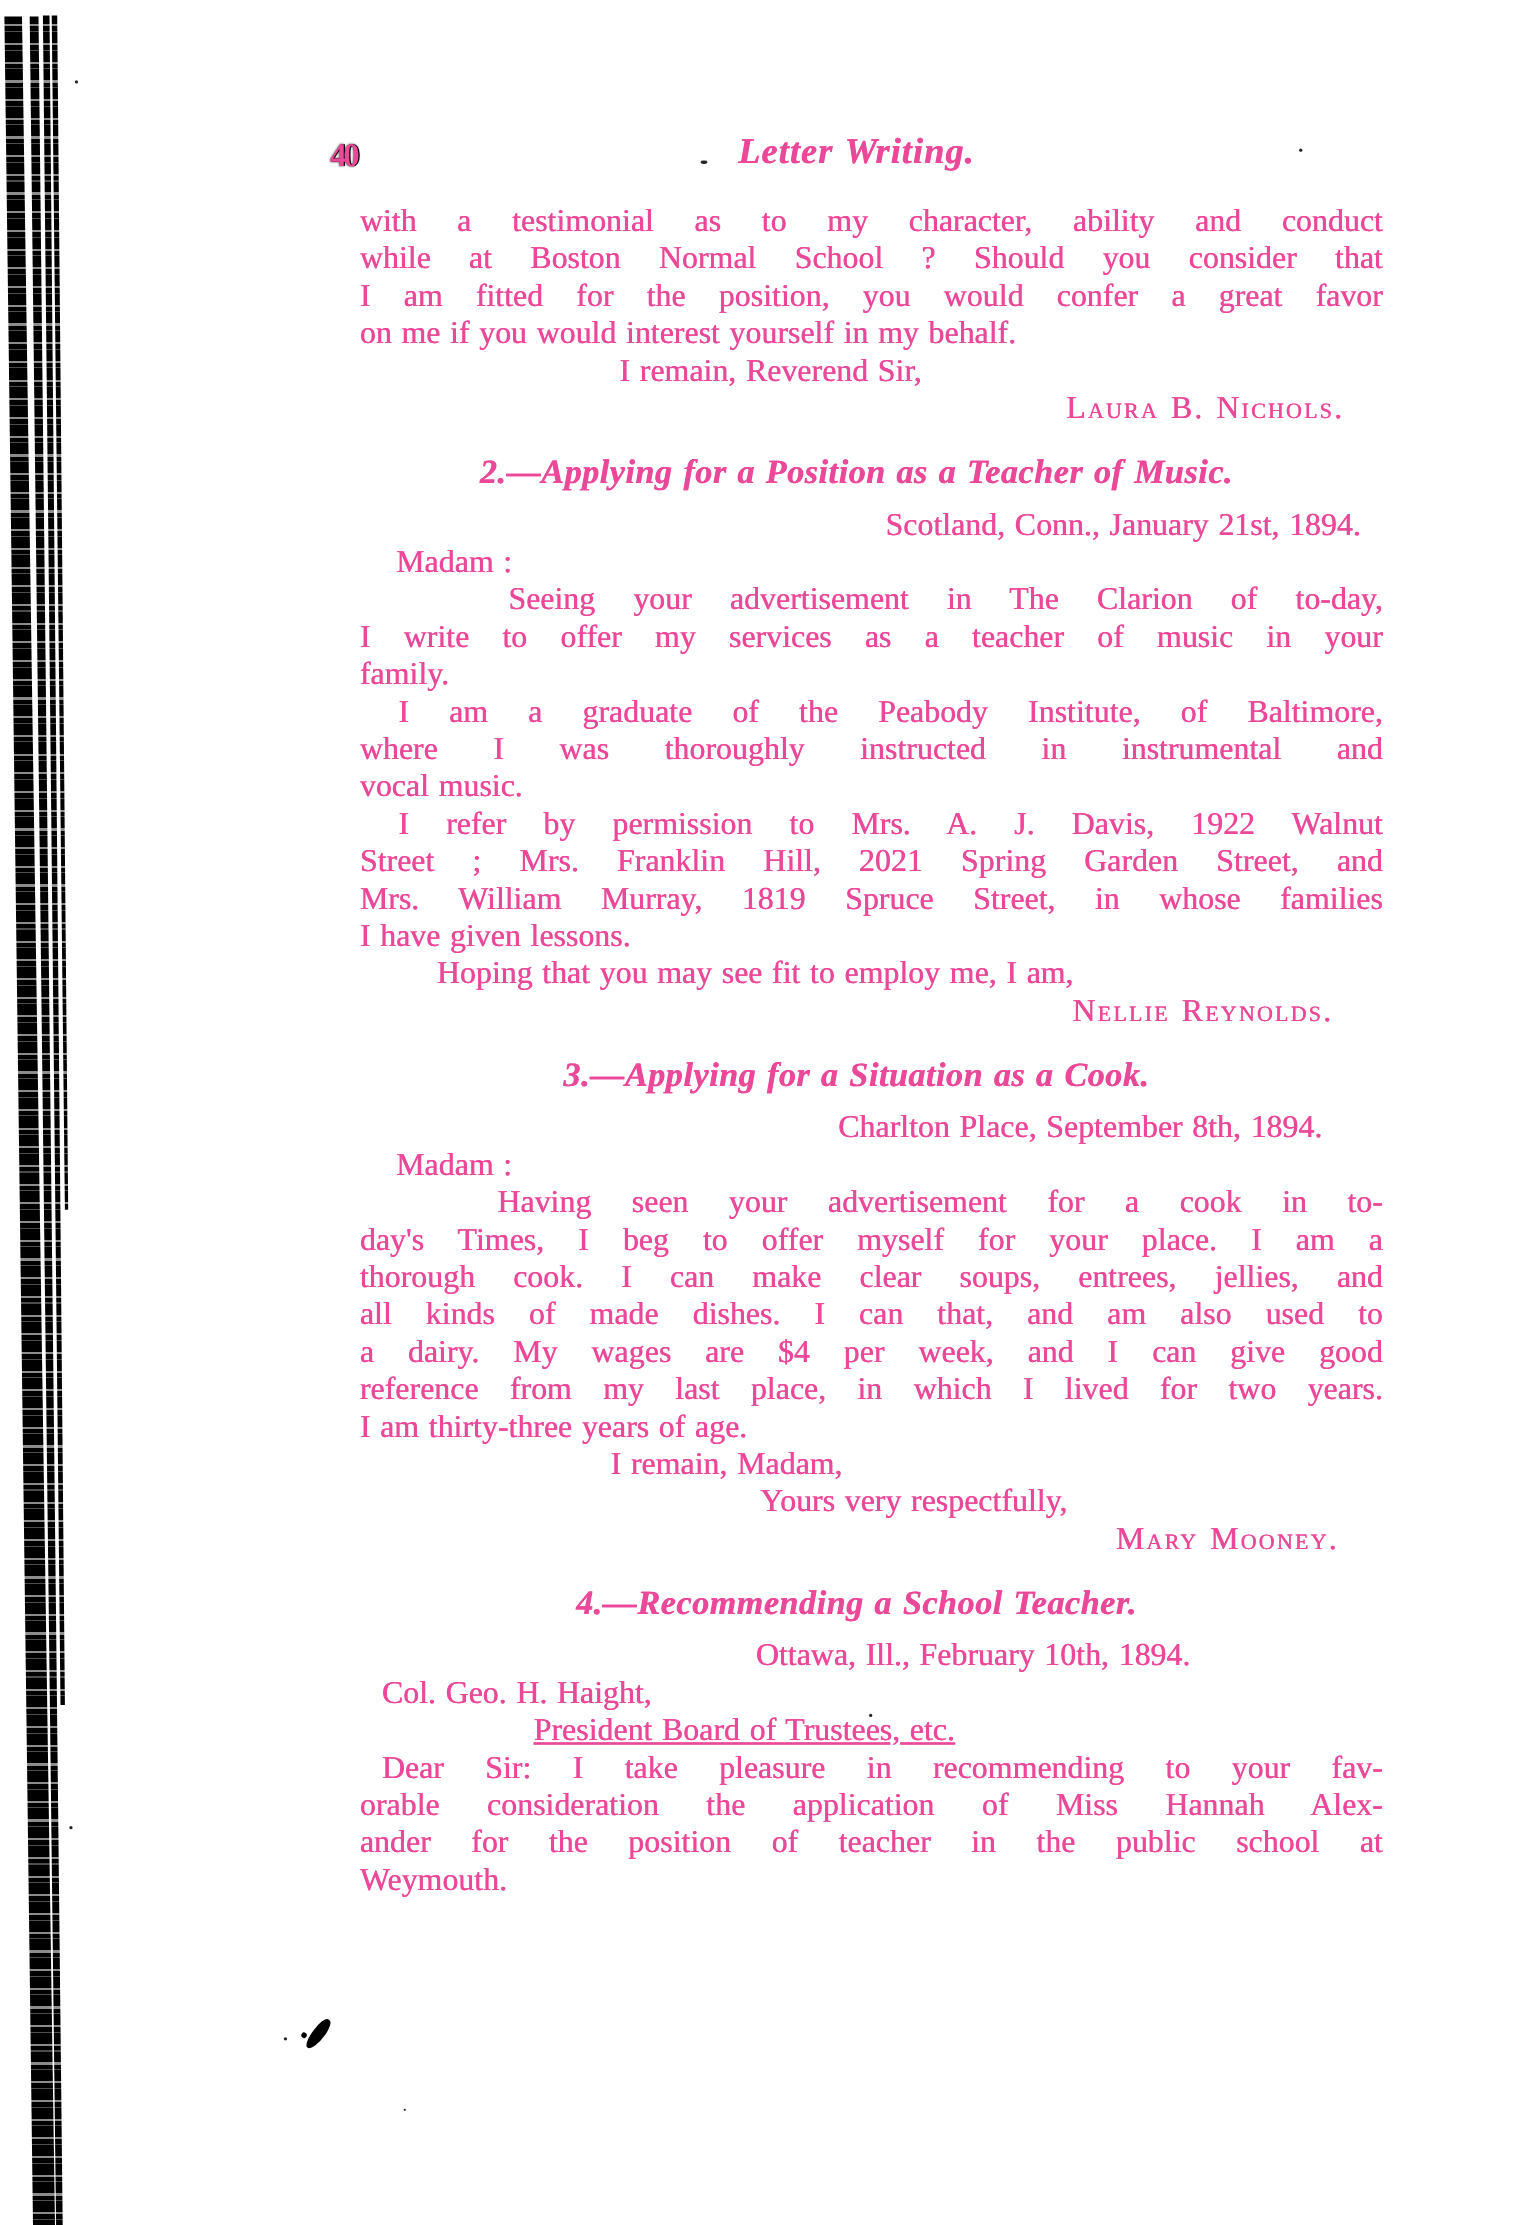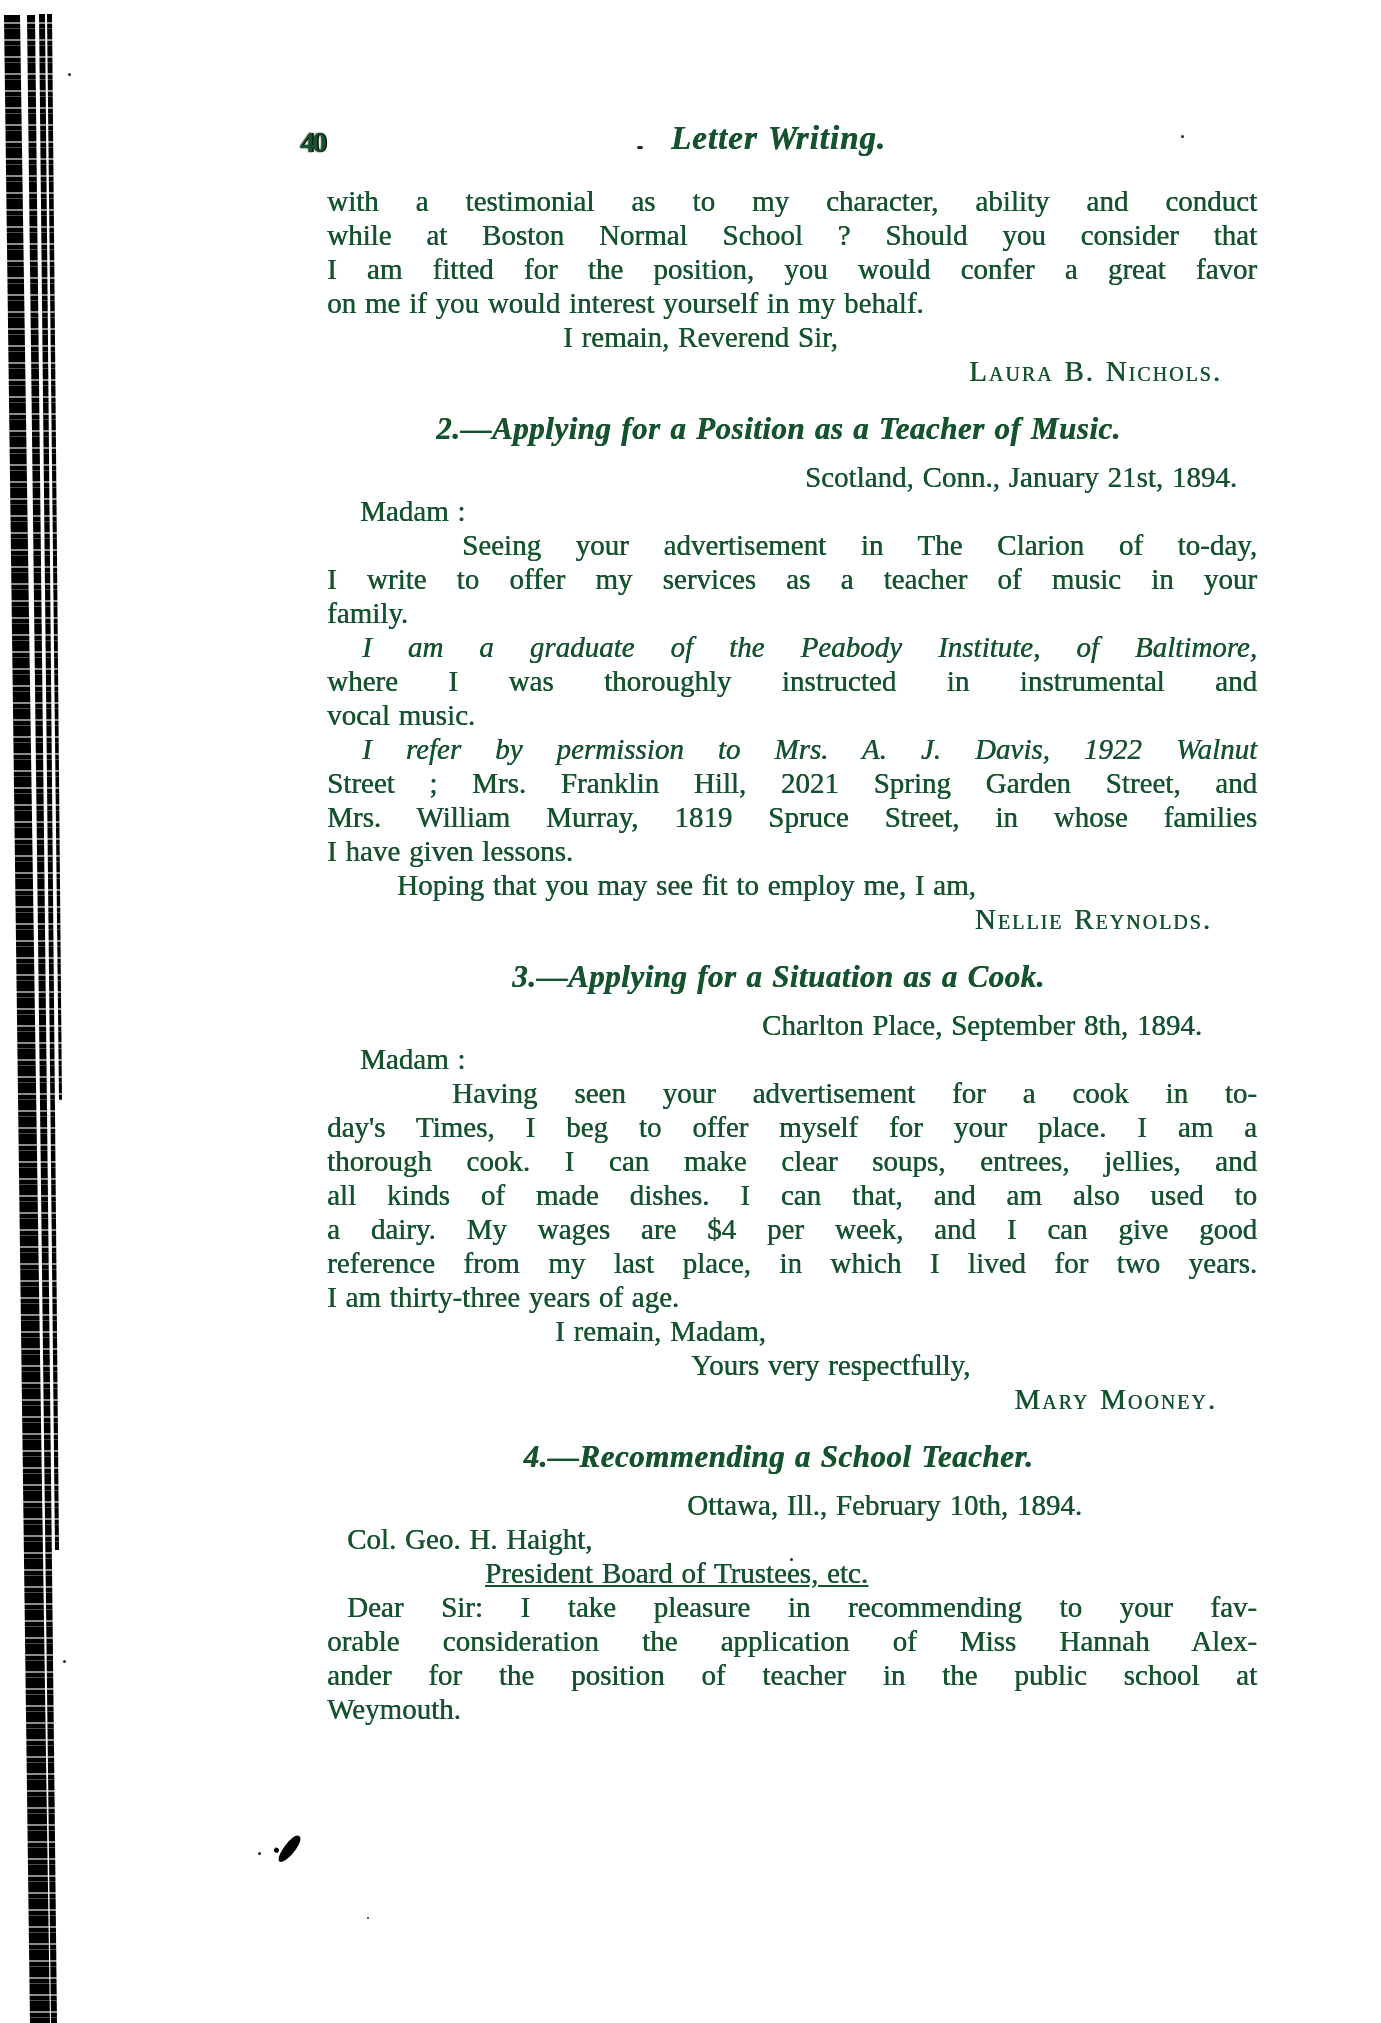--- a/index.html
+++ b/index.html
@@ -2,21 +2,21 @@
 <html><head>
 <meta charset="utf-8">
 <style>
   html,body{margin:0;padding:0;background:#777;}
   .page{
     position:relative;
     width:1381px;height:2023px;
     margin:0 auto;
     background:#ffffff;
     overflow:hidden;
-    color:#14532d;
+    color:#ec4899;
     font-family:"Liberation Serif","DejaVu Serif",serif;
   }
   
   .binding{position:absolute;left:0;top:0;width:90px;height:2023px;}
   .binding svg{display:block;width:90px;height:2023px;}
   .binding-texture{
     position:absolute;left:0;top:0;width:90px;height:2023px;
     background:repeating-linear-gradient(
       to bottom,
       rgba(255,255,255,0) 0 5px,
@@ -40,21 +40,21 @@
   .pagenum{
     position:absolute;left:0;top:4px;
     font-style:normal;font-size:30px;font-weight:bold;
     letter-spacing:-3px;
     text-shadow:0 0 2px #000,1.2px 0 0 #000;
   }
   .ln{min-height:34px;margin-left:27px;}
   .j{text-align:justify;text-align-last:justify;}
   .i20{text-indent:20px;}
   .i30{text-indent:33px;}
-  .i35{text-indent:35px;font-style:italic;}
+  .i35{text-indent:35px;}
   .i70{text-indent:70px;}
   .i125{text-indent:125px;}
   .i135{text-indent:135px;}
   .i140{text-indent:140px;}
   .i160{text-indent:158px;text-decoration:underline;}
   .i230{text-indent:228px;}
   .i235{text-indent:236px;}
   .i305{text-indent:307px;}
   .i360{text-indent:360px;}
   .i365{text-indent:364px;}

